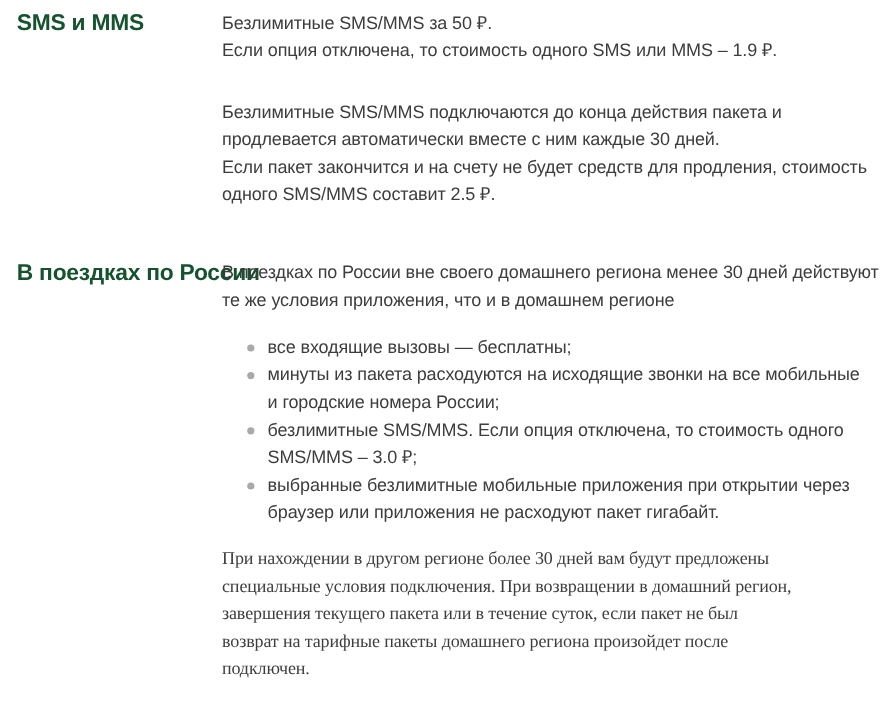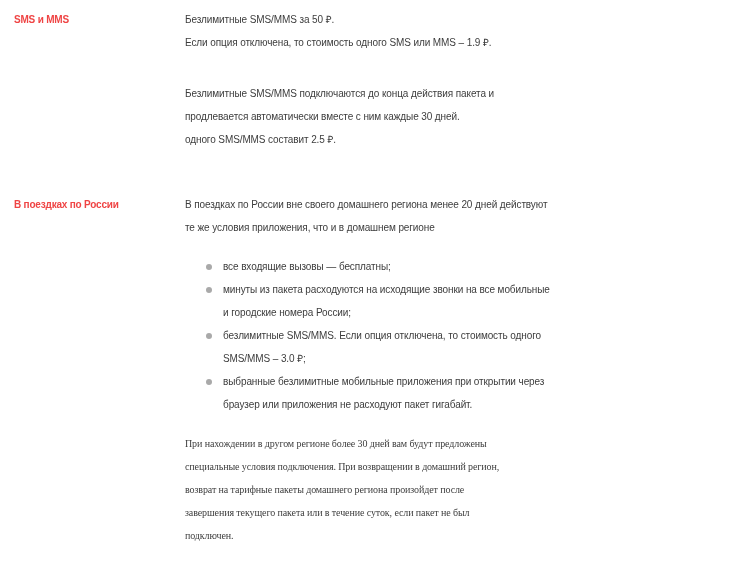--- a/index.html
+++ b/index.html
@@ -24,31 +24,31 @@
     display: flex;
     align-items: flex-start;
   }
   .row + .row {
     margin-top: 42px;
   }
   .term {
     box-sizing: border-box;
     width: 171px;
     flex: 0 0 171px;
-    font-size: 10px;
+    font-size: 19px;
     font-weight: bold;
     letter-spacing: -0.2px;
     line-height: 23px;
-    color: #ef4444;
+    color: #14532d;
     white-space: nowrap;
   }
   .desc {
     width: 556px;
     flex: 0 0 556px;
-    font-size: 10px;
+    font-size: 15px;
     letter-spacing: -0.1px;
     line-height: 23px;
     overflow: hidden;
   }
   .para + .para {
     margin-top: 28px;
   }
   .line {
     white-space: nowrap;
   }
@@ -83,30 +83,31 @@
   <section class="row">
     <div class="term">SMS и MMS</div>
     <div class="desc">
       <div class="para">
         <div class="line">Безлимитные SMS/MMS за 50 ₽.</div>
         <div class="line">Если опция отключена, то стоимость одного SMS или MMS – 1.9 ₽.</div>
       </div>
       <div class="para">
         <div class="line">Безлимитные SMS/MMS подключаются до конца действия пакета и</div>
         <div class="line">продлевается автоматически вместе с ним каждые 30 дней.</div>
+        <div class="line">Если пакет закончится и на счету не будет средств для продления, стоимость</div>
         <div class="line">одного SMS/MMS составит 2.5 ₽.</div>
       </div>
     </div>
   </section>
 
   <section class="row">
     <div class="term">В поездках по России</div>
     <div class="desc">
       <div class="para">
-        <div class="line">В поездках по России вне своего домашнего региона менее 20 дней действуют</div>
+        <div class="line">В поездках по России вне своего домашнего региона менее 30 дней действуют</div>
         <div class="line">те же условия приложения, что и в домашнем регионе</div>
       </div>
       <ul class="bullets">
         <li>
           <span class="dot"></span>
           <div class="line">все входящие вызовы — бесплатны;</div>
         </li>
         <li>
           <span class="dot"></span>
           <div class="line">минуты из пакета расходуются на исходящие звонки на все мобильные</div>
@@ -119,20 +120,20 @@
         </li>
         <li>
           <span class="dot"></span>
           <div class="line">выбранные безлимитные мобильные приложения при открытии через</div>
           <div class="line">браузер или приложения не расходуют пакет гигабайт.</div>
         </li>
       </ul>
       <div class="para outro">
         <div class="line">При нахождении в другом регионе более 30 дней вам будут предложены</div>
         <div class="line">специальные условия подключения. При возвращении в домашний регион,</div>
+        <div class="line">завершения текущего пакета или в течение суток, если пакет не был</div>
         <div class="line">возврат на тарифные пакеты домашнего региона произойдет после</div>
-        <div class="line">завершения текущего пакета или в течение суток, если пакет не был</div>
         <div class="line">подключен.</div>
       </div>
     </div>
   </section>
 
 </div>
 
 </body></html>

